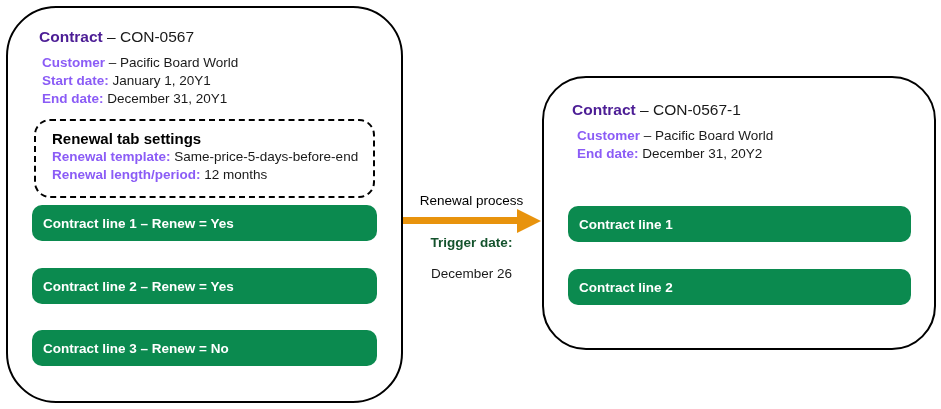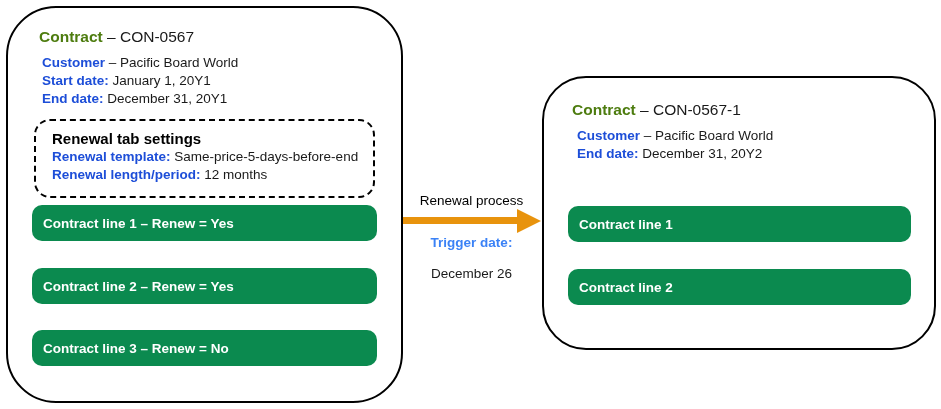--- a/index.html
+++ b/index.html
@@ -17,26 +17,26 @@
     background: #ffffff;
     border: 2.5px solid #000000;
     box-sizing: border-box;
   }
   .source-card  { left: 6px;   top: 6px;  width: 397px; height: 397px; border-radius: 50px; }
   .renewed-card { left: 542px; top: 76px; width: 394px; height: 274px; border-radius: 44px; }
 
   .card-title { position: absolute; font-size: 15.5px; white-space: nowrap; }
   .source-card  .card-title { left: 31px; top: 20px; }
   .renewed-card .card-title { left: 28px; top: 23px; }
-  .card-title b { font-weight: 700; color: #4d7c0f; }
+  .card-title b { font-weight: 700; color: #4c1d95; }
 
   .fields { position: absolute; font-size: 13.5px; line-height: 18px; white-space: nowrap; }
   .source-card  .fields { left: 34px; top: 46px; }
   .renewed-card .fields { left: 33px; top: 49px; }
-  .field b { font-weight: 700; color: #1d4ed8; }
+  .field b { font-weight: 700; color: #8b5cf6; }
 
   .dashed-box {
     position: absolute;
     left: 26px; top: 111px;
     width: 341px; height: 79px;
     border: 2px dashed #000000;
     border-radius: 16px;
     box-sizing: border-box;
     padding: 8px 0 0 16px;
   }
@@ -74,21 +74,21 @@
   }
   .process-label { position: absolute; top: 0; width: 100%; font-weight: 400; color: #000000; white-space: nowrap; }
   .arrow-shaft  { position: absolute; left: 0; top: 24px; width: 116px; height: 7px; background: #e8930d; }
   .arrow-head   {
     position: absolute; left: 114px; top: 15.5px;
     width: 0; height: 0;
     border-left: 24px solid #e8930d;
     border-top: 12px solid transparent;
     border-bottom: 12px solid transparent;
   }
-  .trigger-label { position: absolute; top: 42px; width: 100%; font-weight: 700; color: #3b82f6; }
+  .trigger-label { position: absolute; top: 42px; width: 100%; font-weight: 700; color: #14532d; }
   .trigger-value { position: absolute; top: 73px; width: 100%; }
 </style>
 </head>
 <body>
 
 <div class="canvas">
 
   <section class="card source-card">
     <div class="card-title">
       <b>Contract</b>

